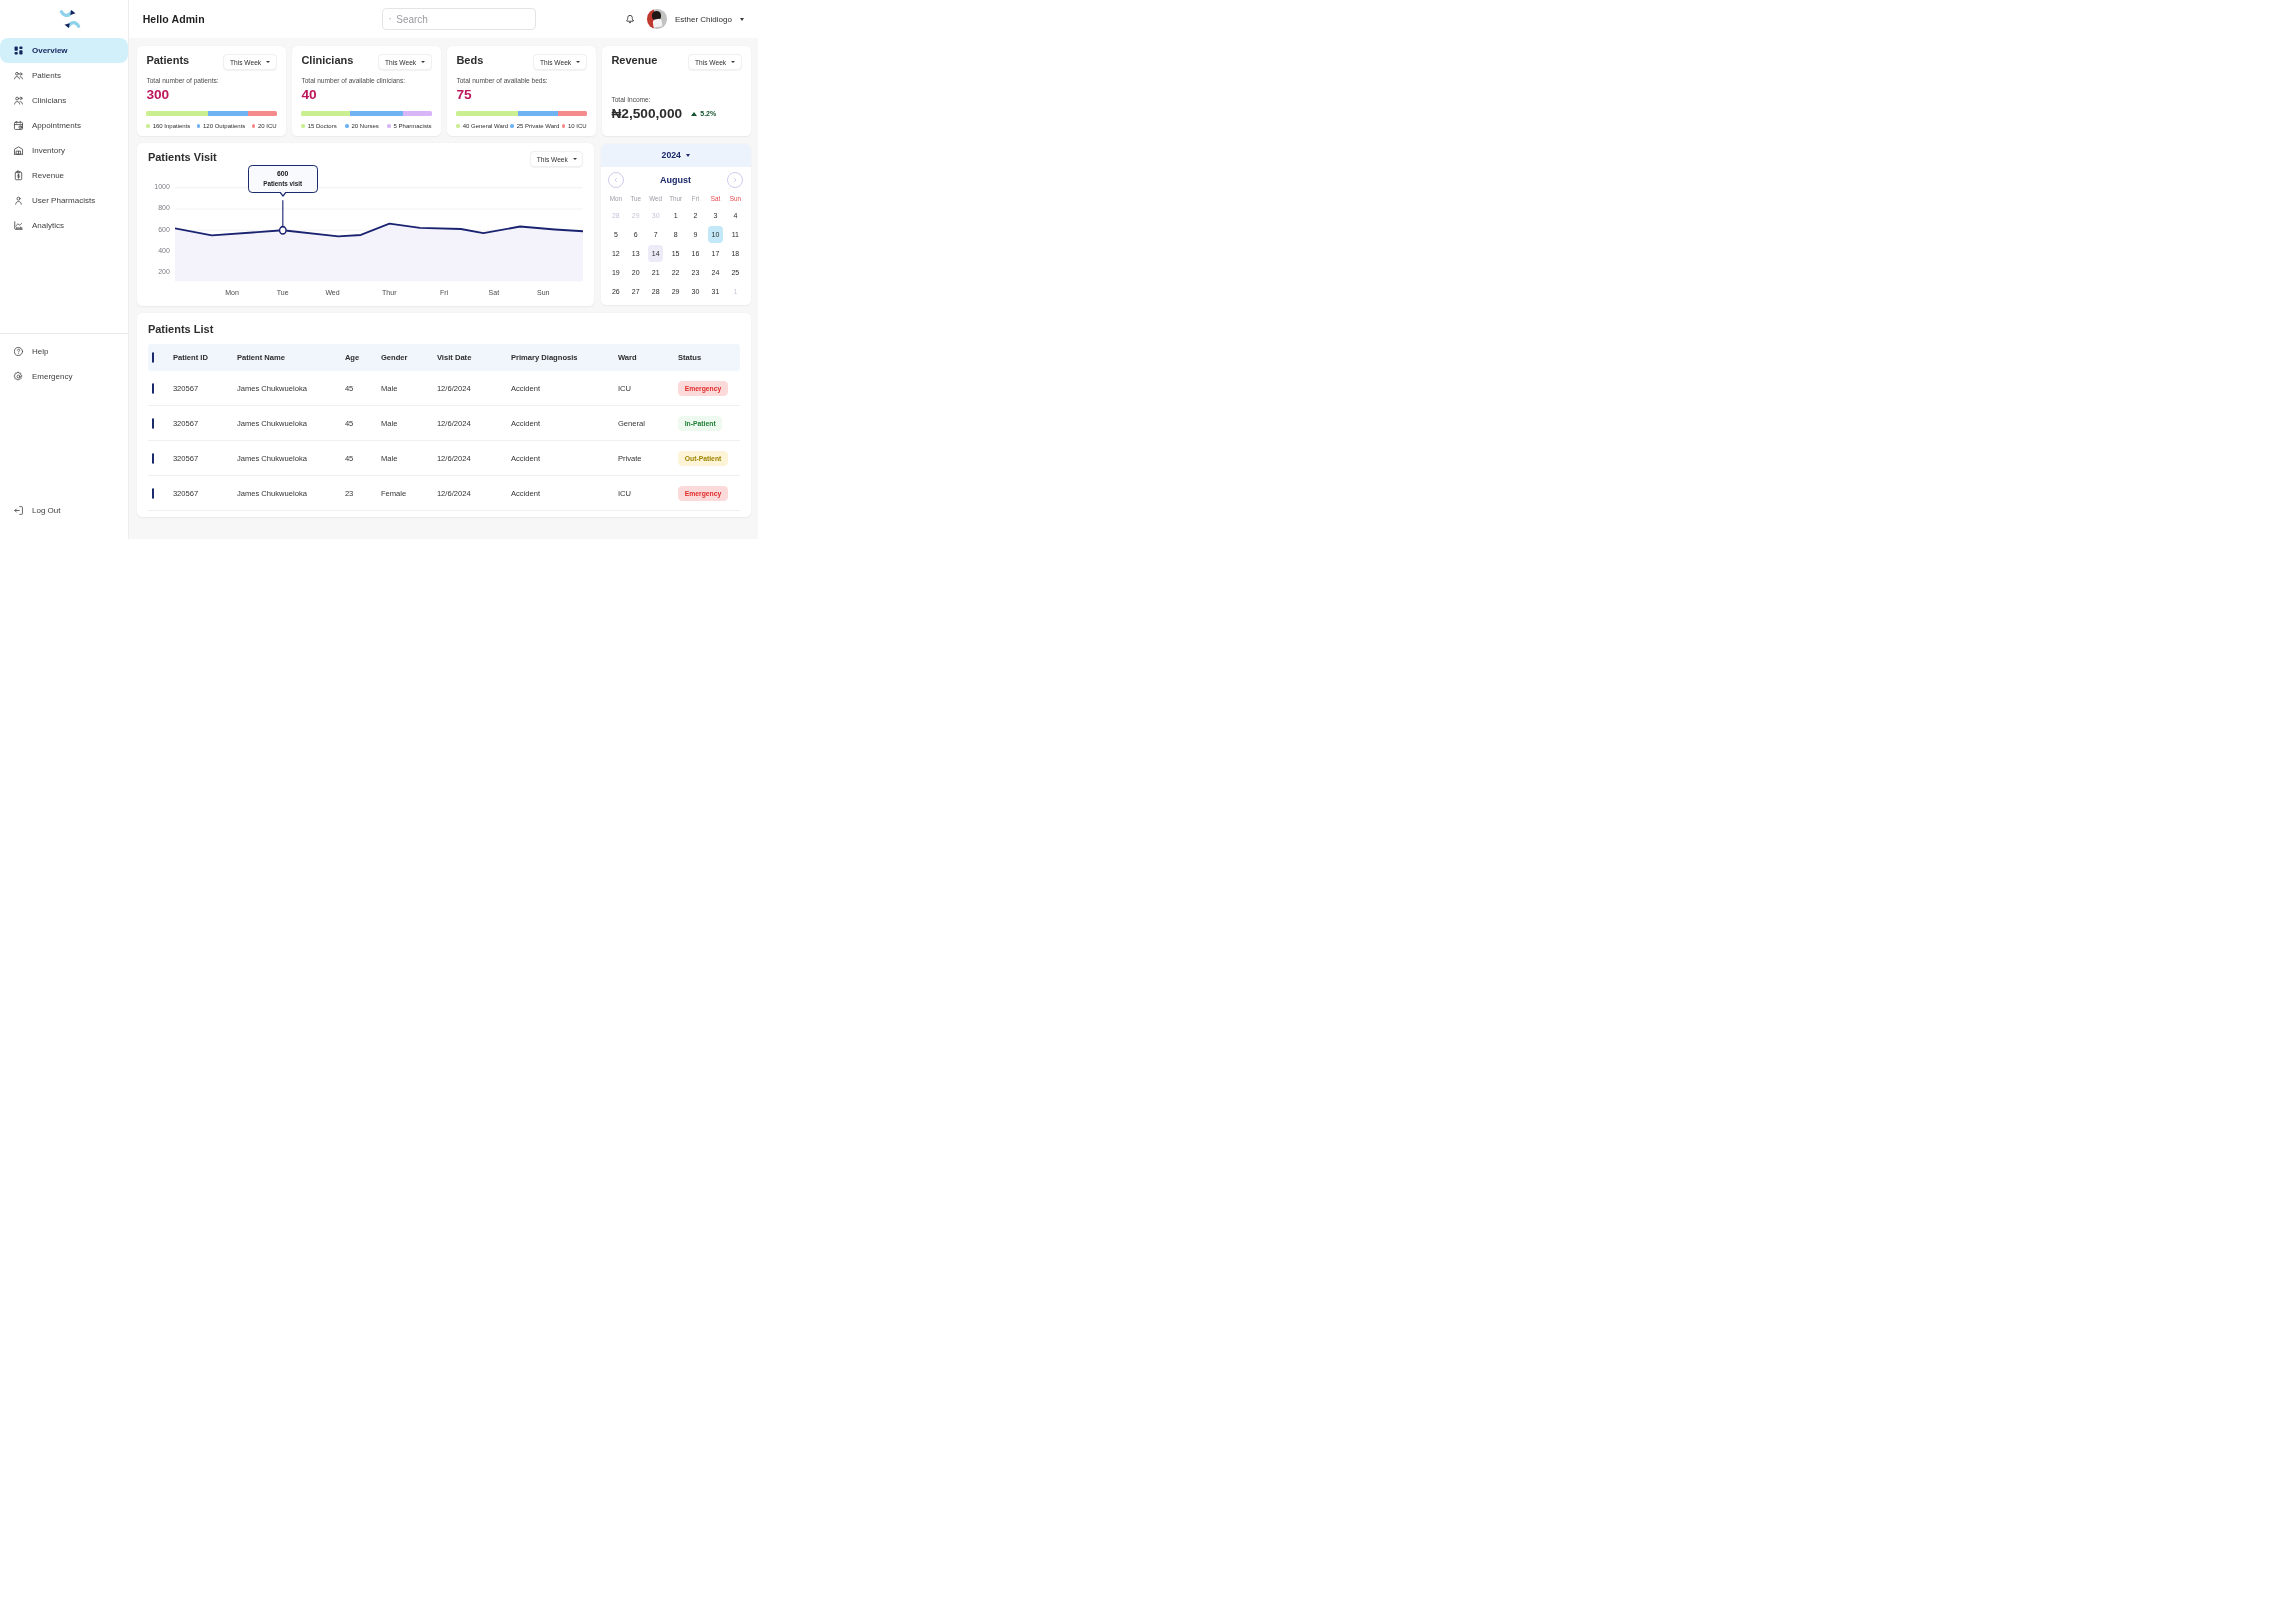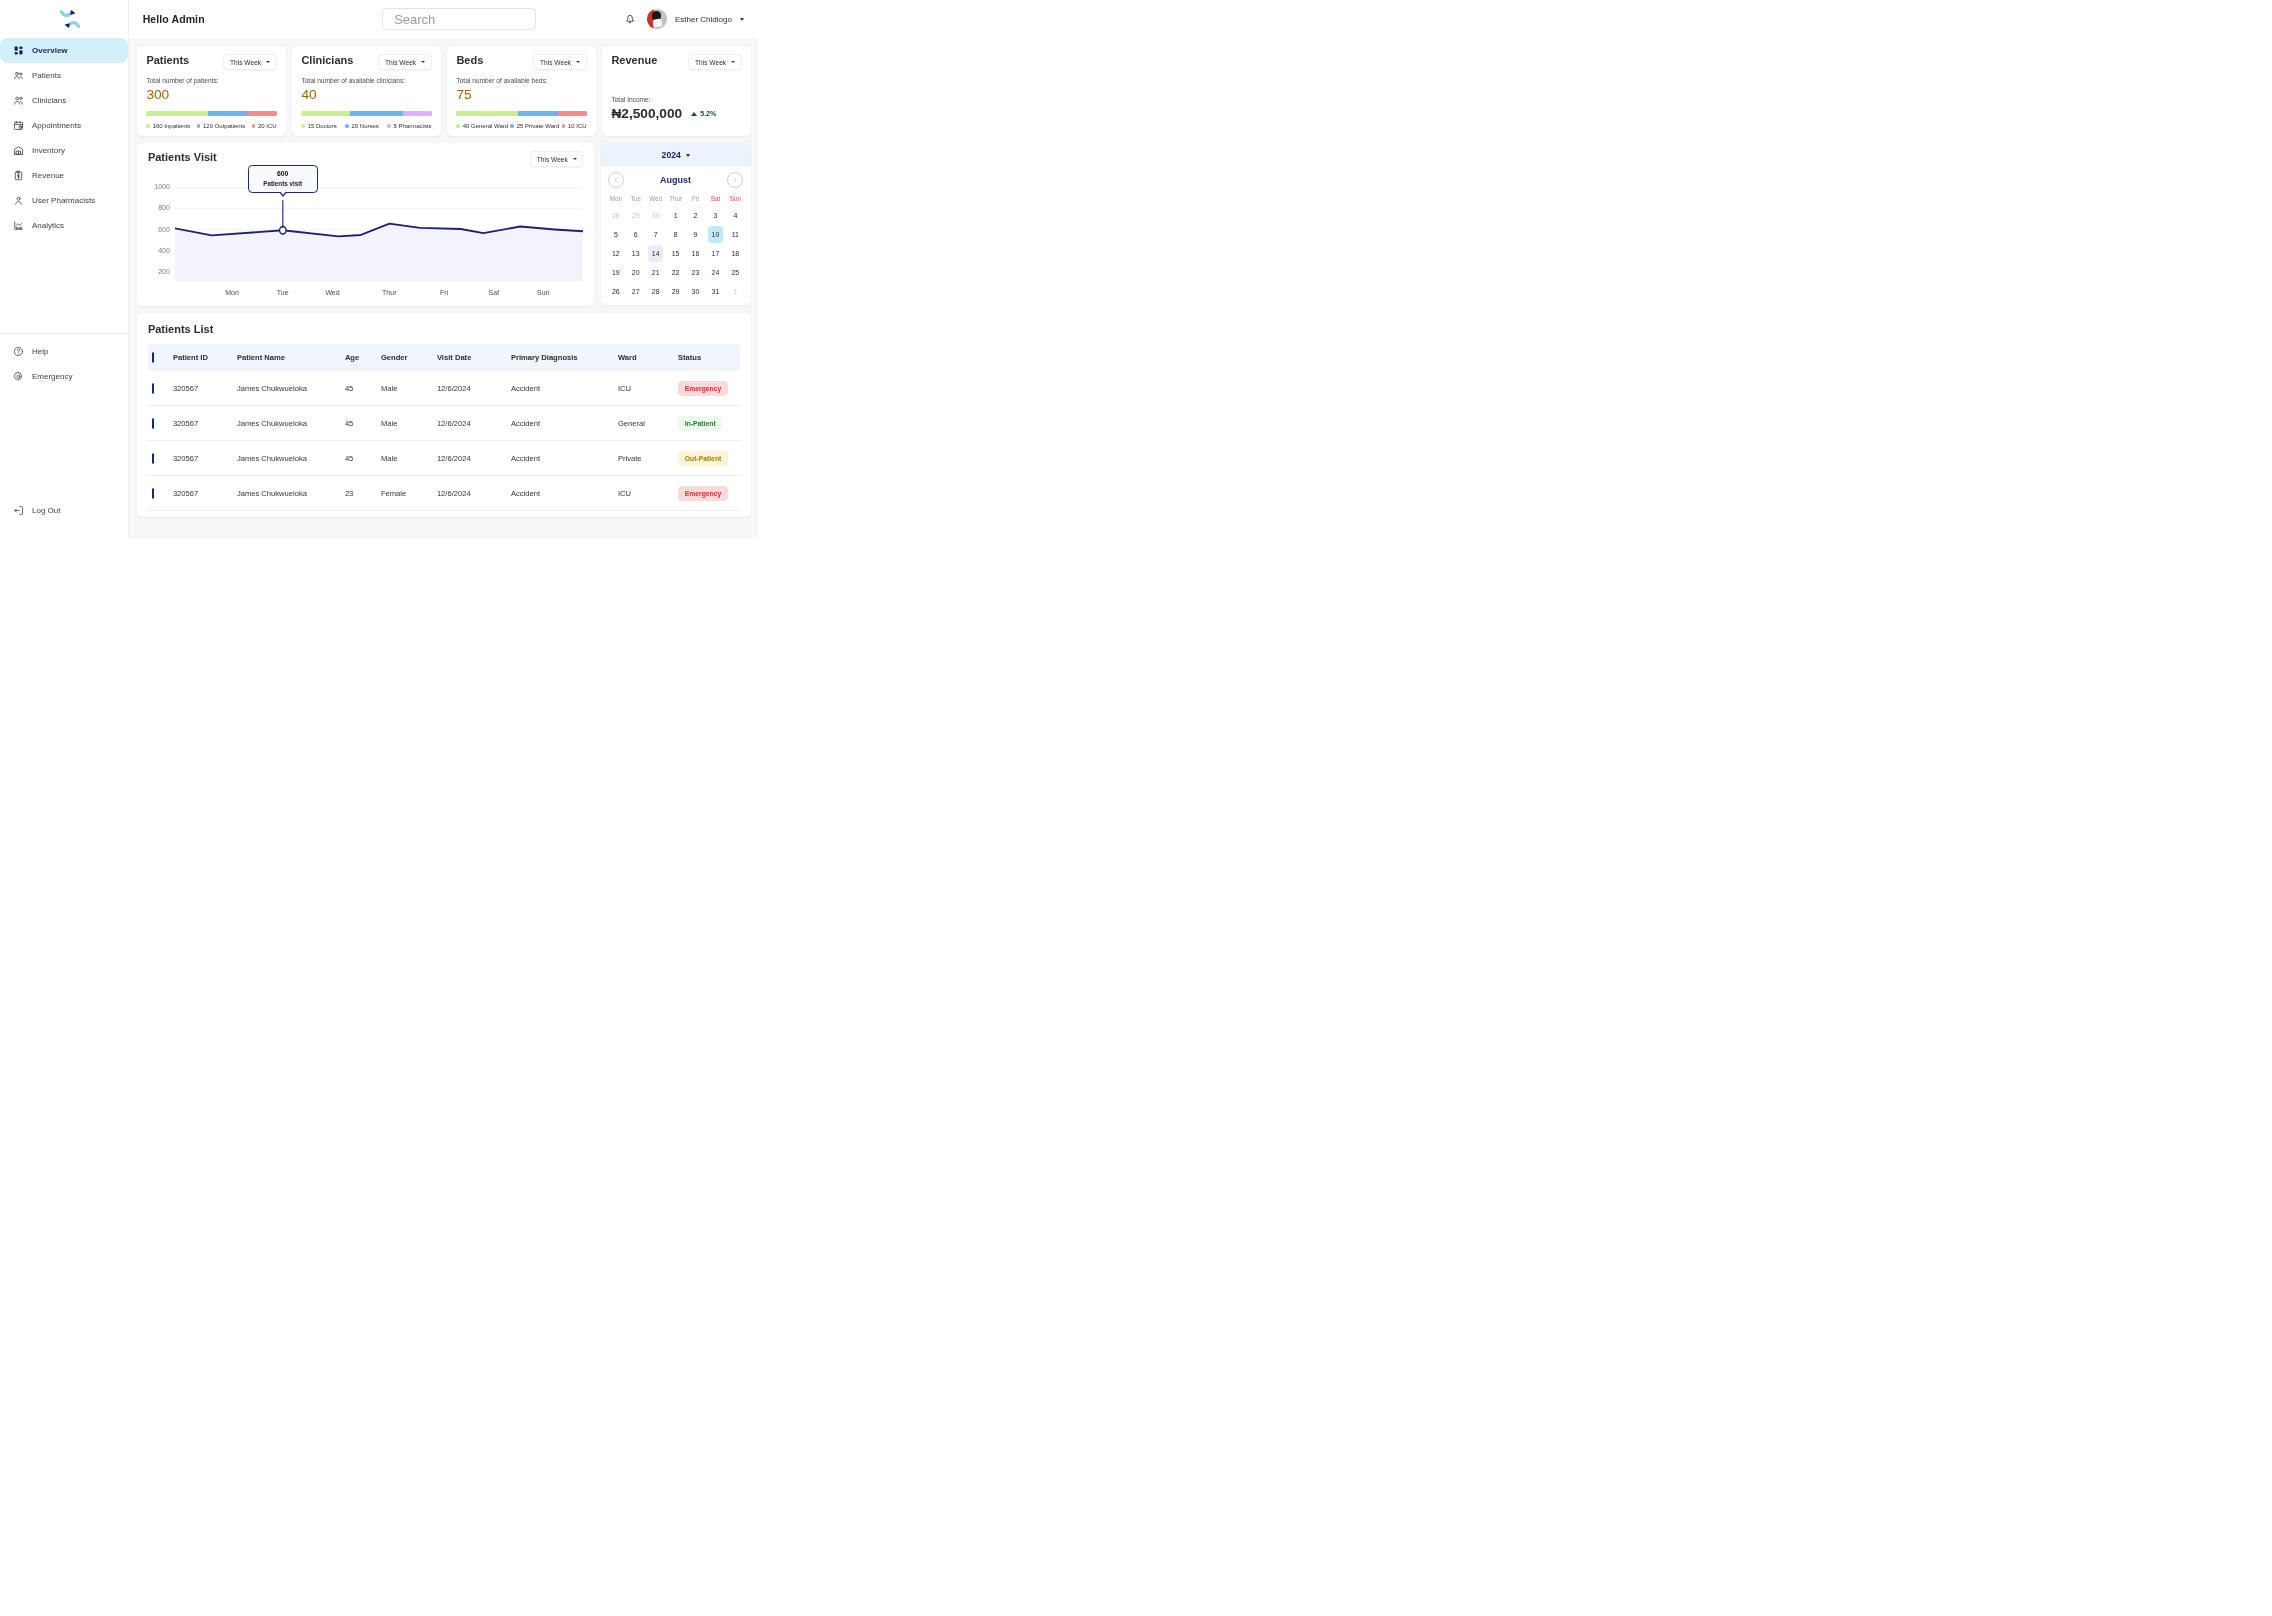--- a/index.html
+++ b/index.html
@@ -21,21 +21,21 @@
   .side-bottom { padding:5.3px 0 0; }
   .logout-wrap { padding:13.7px 0 16px; }
 
   
   .main { margin-left:129px; }
   .topbar { height:38px; background:#fff; display:flex; align-items:center; padding:0 13.7px 0 13.7px; }
   .greeting { font-size:10.5px; font-weight:700; color:#1f1f1f; letter-spacing:0.1px; }
   .search { margin-left:auto; display:flex; align-items:center; gap:5.3px; width:154px; height:22px; border:0.5px solid #e4e4e6; border-radius:4.2px; padding:0 6.3px; background:#fff; }
   .search .ic { width:9.5px; height:9.5px; color:#6e6e74; display:flex; }
   .search .ic svg{ width:100%; height:100%; }
-  .search input { border:0; outline:0; flex:1; font-size:13px; color:#333; background:transparent; }
+  .search input { border:0; outline:0; flex:1; font-size:10px; color:#333; background:transparent; }
   .search input::placeholder { color:#9a9aa2; }
   .top-right { display:flex; align-items:center; gap:8.4px; margin-left:88px; }
   .bell { width:12px; height:12px; color:#2e2e2e; display:flex; cursor:pointer; }
   .bell svg { width:100%; height:100%; }
   .avatar { width:19.5px; height:19.5px; border-radius:50%; flex:none; margin-left:3.2px; overflow:hidden; position:relative;
     background:linear-gradient(90deg,#c0392f 0 34%,#c2c2c2 34% 100%); cursor:pointer; }
   .avatar:before { content:""; position:absolute; left:4.7px; top:2.1px; width:9.5px; height:8.4px; border-radius:50% 50% 45% 45%; background:#1d1716; }
   .avatar:after { content:""; position:absolute; left:5.8px; top:9.5px; width:9px; height:8.4px; border-radius:40% 40% 0 0; background:#f3f3f3; transform:rotate(-8deg); }
   .user-name { font-size:8px; color:#2d2d2d; }
   .caret { width:0; height:0; border:2.6px solid transparent; border-top:3.2px solid #3a3a3a; margin-top:2.6px; }
@@ -43,21 +43,21 @@
   
   .content { padding:8px 7.4px 6.3px 8.4px; background:#f7f7f8; }
   .card { background:#fff; border-radius:5.3px; box-shadow:0 0.5px 1.6px rgba(16,24,40,.06); }
   .cards-row { display:flex; gap:6.8px; }
   .stat-card { flex:1; padding:8px 9px 6.8px; min-width:0; }
   .card-head { display:flex; justify-content:space-between; align-items:flex-start; }
   .card-title { font-size:11px; font-weight:700; color:#2d2d2d; }
   .select { display:flex; align-items:center; gap:4.7px; border:0.5px solid #f0f0f3; border-radius:4.2px; padding:3.7px 5.8px; font-size:6.6px; color:#2f2f2f; background:#fff; box-shadow:0 0.5px 1.1px rgba(0,0,0,.05); cursor:pointer; white-space:nowrap; }
   .select .caret { border-width:2.4px; border-top-width:2.9px; margin-top:2.1px; }
   .stat-sub { font-size:6.6px; color:#4c4c4c; margin-top:6.8px; }
-  .stat-total { font-size:13.7px; font-weight:400; color:#a16207; margin-top:2.6px; }
+  .stat-total { font-size:13.7px; font-weight:700; color:#be185d; margin-top:2.6px; }
   .stack-bar { display:flex; height:5.3px; border-radius:1.6px; overflow:hidden; margin-top:9px; }
   .legend { display:flex; justify-content:space-between; margin-top:6.8px; font-size:6px; color:#2e2e2e; gap:2.1px; }
   .legend-item { display:flex; align-items:center; gap:2.6px; white-space:nowrap; }
   .dot { width:3.7px; height:3.7px; border-radius:50%; flex:none; }
 
   .rev-label { font-size:6.6px; color:#4c4c4c; margin-top:26px; }
   .rev-row { display:flex; align-items:center; gap:8.4px; margin-top:2.6px; }
   .rev-amount { font-size:13.7px; font-weight:800; color:#2d2d2d; }
   .rev-change { display:flex; align-items:center; gap:3.7px; font-size:7px; font-weight:700; }
   .tri-up { width:0; height:0; border:3.2px solid transparent; border-bottom:4.2px solid #14532d; margin-bottom:1.6px; }

